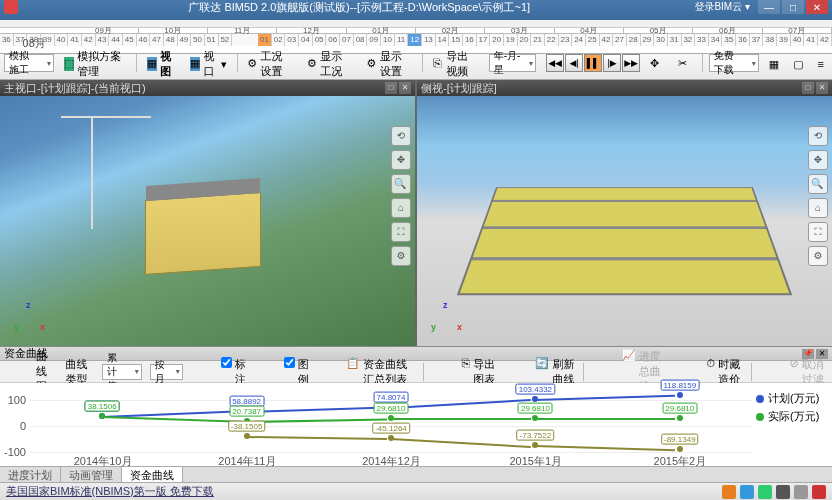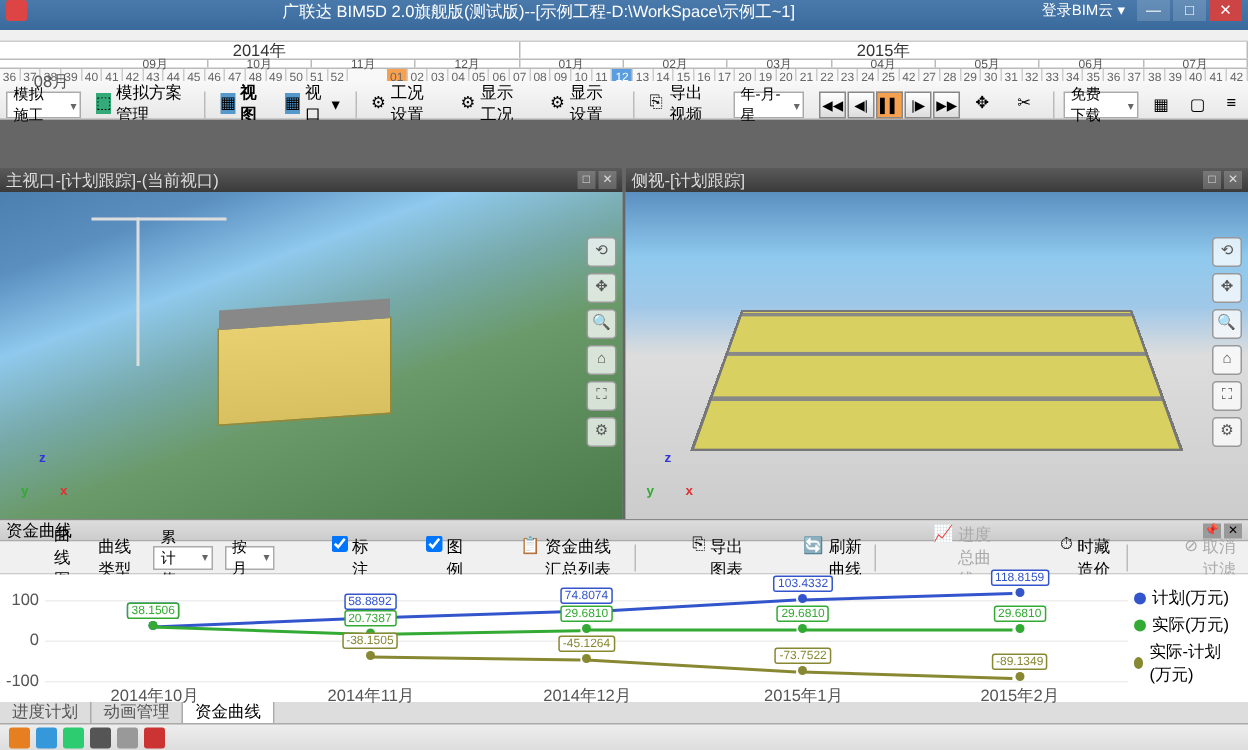--- a/index.html
+++ b/index.html
@@ -13,31 +13,31 @@
 .titlebar .user { font-size: 10px; margin-right: 8px; }
 .menubar { height: 8px; background: #f0f0f0; border-bottom: 1px solid #ccc; }
 .timeline { height: 26px; background: #fff; border-bottom: 1px solid #aaa; display: flex; flex-direction: column; font-size: 9px; }
 .timeline-years { height: 12px; display: flex; border-bottom: 1px solid #bbb; }
 .timeline-year { border-right: 1px solid #bbb; text-align: center; line-height: 12px; color: #333; }
 .timeline-month { border-right: 1px solid #bbb; text-align: center; line-height: 12px; color: #555; position: relative; }
 .timeline-weeks { height: 12px; display: flex; background: #f8f8f8; }
 .timeline-week { border-right: 1px solid #ccc; text-align: center; line-height: 12px; font-size: 8px; color: #666; flex: 1; }
 .timeline-week.hl { background: #f7a050; margin-left: 26px; }
 .timeline-week.bl { background: #5a9de0; color: #fff; }
-.toolbar { height: 26px; background: linear-gradient(#f8f8f8,#e8e8e8); border-bottom: 1px solid #aaa; display: flex; align-items: flex-end; padding: 0 4px; gap: 6px; }
+.toolbar { height: 26px; background: linear-gradient(#f8f8f8,#e8e8e8); border-bottom: 1px solid #aaa; display: flex; align-items: flex-start; padding: 0 4px; gap: 6px; }
 .tb-select { height: 18px; border: 1px solid #aaa; background: #fff; padding: 0 14px 0 4px; font-size: 10px; display: flex; align-items: center; position: relative; }
 .tb-select::after { content: "▾"; position: absolute; right: 2px; font-size: 8px; color: #666; }
 .tb-btn { height: 20px; padding: 0 4px; display: flex; align-items: center; gap: 3px; cursor: pointer; border-radius: 2px; }
 .tb-ico { width: 14px; height: 14px; display: inline-block; }
 .tb-sep { width: 1px; height: 18px; background: #bbb; }
 .tb-play { display: flex; gap: 1px; margin-left: 4px; }
 .tb-play .pb { width: 18px; height: 18px; border: 1px solid #888; background: linear-gradient(#fff,#ddd); display: flex; align-items: center; justify-content: center; font-size: 9px; cursor: pointer; }
 .tb-play .pb.active { background: #f7a050; }
 .viewports { flex: 1; display: flex; gap: 2px; background: #666; min-height: 0; }
-.viewport { flex: 1; display: flex; flex-direction: column; background: #888; position: relative; margin-top: 32px; }
+.viewport { flex: 1; display: flex; flex-direction: column; background: #888; position: relative; }
 .vp-header { height: 16px; background: linear-gradient(#5a5a5a,#3a3a3a); color: #ddd; font-size: 10px; padding: 0 4px; display: flex; align-items: center; justify-content: space-between; }
 .vp-header .hbtns { display: flex; gap: 2px; }
 .vp-header .hbtn { width: 12px; height: 12px; background: rgba(255,255,255,0.2); font-size: 8px; text-align: center; line-height: 12px; cursor: pointer; }
 .vp-canvas { flex: 1; position: relative; overflow: hidden; }
 .vp-left .vp-canvas { background: linear-gradient(160deg, #4a7fb0 0%, #5a8fc0 15%, #8fc9ed 30%, #7aa 45%, #6a9a6a 60%, #4a7a4a 100%); }
 .vp-right .vp-canvas { background: linear-gradient(180deg, #5a8fc0 0%, #8fc9ed 20%, #a0c8e8 35%, #ddd 50%, #ccc 100%); }
 .building { position: absolute; left: 35%; top: 40%; width: 28%; height: 30%; background: linear-gradient(#e8d070, #d8c060); border: 1px solid #998833; transform: skewY(-4deg); }
 .building::before { content: ""; position: absolute; top: -20%; left: 0; width: 100%; height: 20%; background: #888; }
 .crane { position: absolute; left: 22%; top: 8%; width: 2px; height: 45%; background: #ddd; }
 .crane::before { content: ""; position: absolute; top: 0; left: -30px; width: 90px; height: 2px; background: #ddd; }
@@ -84,24 +84,20 @@
   <div class="winbtns">
     <div class="winbtn">—</div>
     <div class="winbtn">□</div>
     <div class="winbtn close">✕</div>
   </div>
 </div>
 
 <div class="menubar"></div>
 
 <div class="timeline">
-  <div class="timeline-years" id="tl-years">
-      <div class="timeline-year" style="flex: 5 1 0%;">2014年</div>
-      <div class="timeline-year" style="flex: 7 1 0%;">2015年</div>
-    </div>
   <div class="timeline-years" id="tl-months" style="height:6px">
       <div class="timeline-month" style="flex: 1 1 0%; font-size: 11px; line-height: 6px; margin-top: 12px;">08月</div>
       <div class="timeline-month" style="flex: 1 1 0%; font-size: 8px; line-height: 6px;">09月</div>
       <div class="timeline-month" style="flex: 1 1 0%; font-size: 8px; line-height: 6px;">10月</div>
       <div class="timeline-month" style="flex: 1 1 0%; font-size: 8px; line-height: 6px;">11月</div>
       <div class="timeline-month" style="flex: 1 1 0%; font-size: 8px; line-height: 6px;">12月</div>
       <div class="timeline-month" style="flex: 1 1 0%; font-size: 8px; line-height: 6px;">01月</div>
       <div class="timeline-month" style="flex: 1 1 0%; font-size: 8px; line-height: 6px;">02月</div>
       <div class="timeline-month" style="flex: 1 1 0%; font-size: 8px; line-height: 6px; text-align: center;">03月</div>
       <div class="timeline-month" style="flex: 1 1 0%; font-size: 8px; line-height: 6px;">04月</div>
@@ -369,35 +365,32 @@
       </div>
     <div class="chart-legend">
       <div class="li">
           <span class="dot" style="background:#3355cc"></span>
           <span>计划(万元)</span>
         </div>
       <div class="li">
           <span class="dot" style="background:#33aa33"></span>
           <span>实际(万元)</span>
         </div>
-      <div class="li">
-          <span class="dot" style="background:#888833"></span>
-          <span>实际-计划(万元)</span>
-        </div>
     </div>
   </div>
 </div>
 
 <div class="tabs">
   <div class="tab">进度计划</div>
   <div class="tab">动画管理</div>
   <div class="tab active">资金曲线</div>
 </div>
 
 <div class="statusbar">
+  <span style="text-decoration:underline;color:#336">美国国家BIM标准(NBIMS)第一版 免费下载</span>
   <div class="sicons">
     <div class="si" style="background:#e67e22"></div>
     <div class="si" style="background:#3498db"></div>
     <div class="si" style="background:#2ecc71"></div>
     <div class="si" style="background:#555"></div>
     <div class="si" style="background:#999"></div>
     <div class="si" style="background:#c33"></div>
   </div>
 </div>
 

